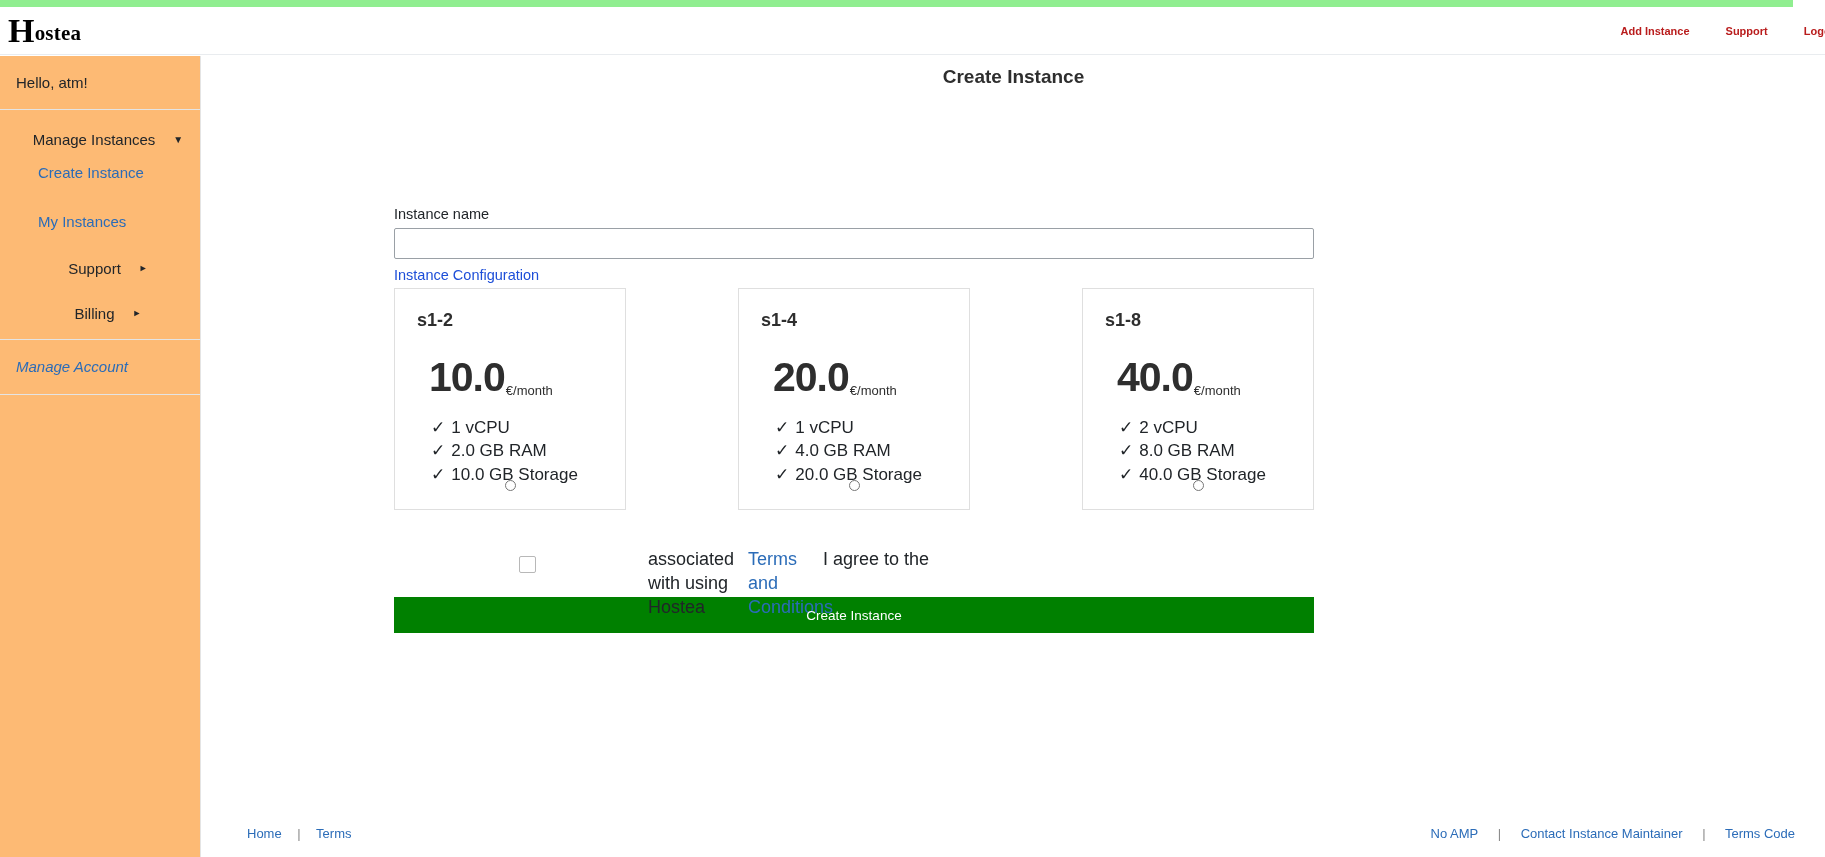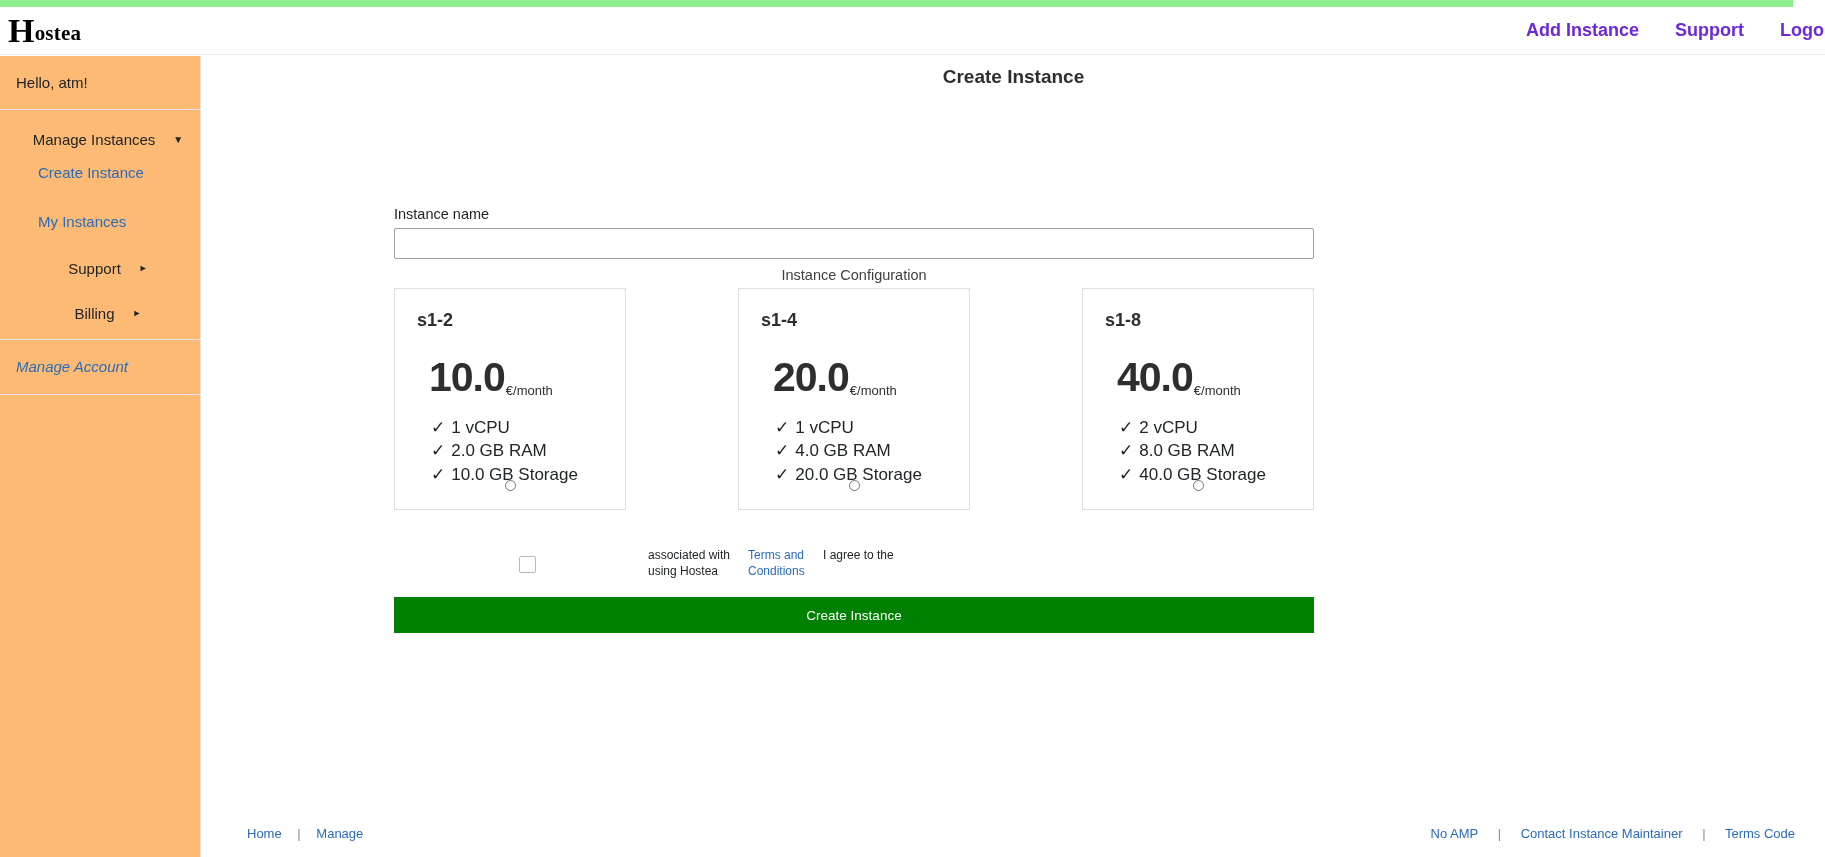--- a/index.html
+++ b/index.html
@@ -49,23 +49,23 @@
     vertical-align: -2px;
   }
   .nav {
     display: flex;
     align-items: center;
     gap: 36px;
     padding-right: 0px;
     margin-right: -16px;
   }
   .nav a {
-    font-size: 18px;
+    font-size: 11px;
     font-weight: 700;
-    color: #6d28d9;
+    color: #b91c1c;
     text-decoration: none;
     white-space: nowrap;
   }
 
   
   .sidebar {
     position: absolute;
     top: 56px; left: 0;
     width: 201px;
     height: 801px;
@@ -150,24 +150,23 @@
     border-radius: 2px;
     background: #ffffff;
     font-family: "Liberation Sans", sans-serif;
     font-size: 14px;
     padding: 0 8px;
     outline: none;
     display: block;
   }
   .config-label {
     font-size: 14.5px;
-    color: #404040;
+    color: #1d4ed8;
     margin-top: 8px;
     margin-bottom: 5px;
-    text-align: center;
   }
 
   
   .cards {
     display: flex;
     justify-content: space-between;
     width: 920px;
   }
   .card {
     width: 232px;
@@ -245,21 +244,21 @@
     -webkit-appearance: none;
     appearance: none;
     cursor: pointer;
     flex: 0 0 auto;
   }
   .terms-text {
     margin-left: 112px;
     display: flex;
     align-items: flex-start;
     gap: 0px;
-    font-size: 12px;
+    font-size: 18px;
     line-height: 1.32;
   }
   .terms-text .seg {
     width: 100px;
     color: #212529;
   }
   .terms-text .seg.link {
     width: 75px;
     color: #2b6cb8;
     text-decoration: none;
@@ -423,21 +422,21 @@
       </div>
     </div>
 
     <button class="submit" type="submit">Create Instance</button>
   </form>
 
   <div class="footer">
     <div class="left">
       <a href="#">Home</a>
       <span class="sep">|</span>
-      <a href="#">Manage</a>
+      <a href="#">Terms</a>
     </div>
     <div class="right">
       <a href="#">No AMP</a>
       <span class="sep">|</span>
       <a href="#">Contact Instance Maintainer</a>
       <span class="sep">|</span>
       <a href="#">Terms Code</a>
     </div>
   </div>
 </main>

